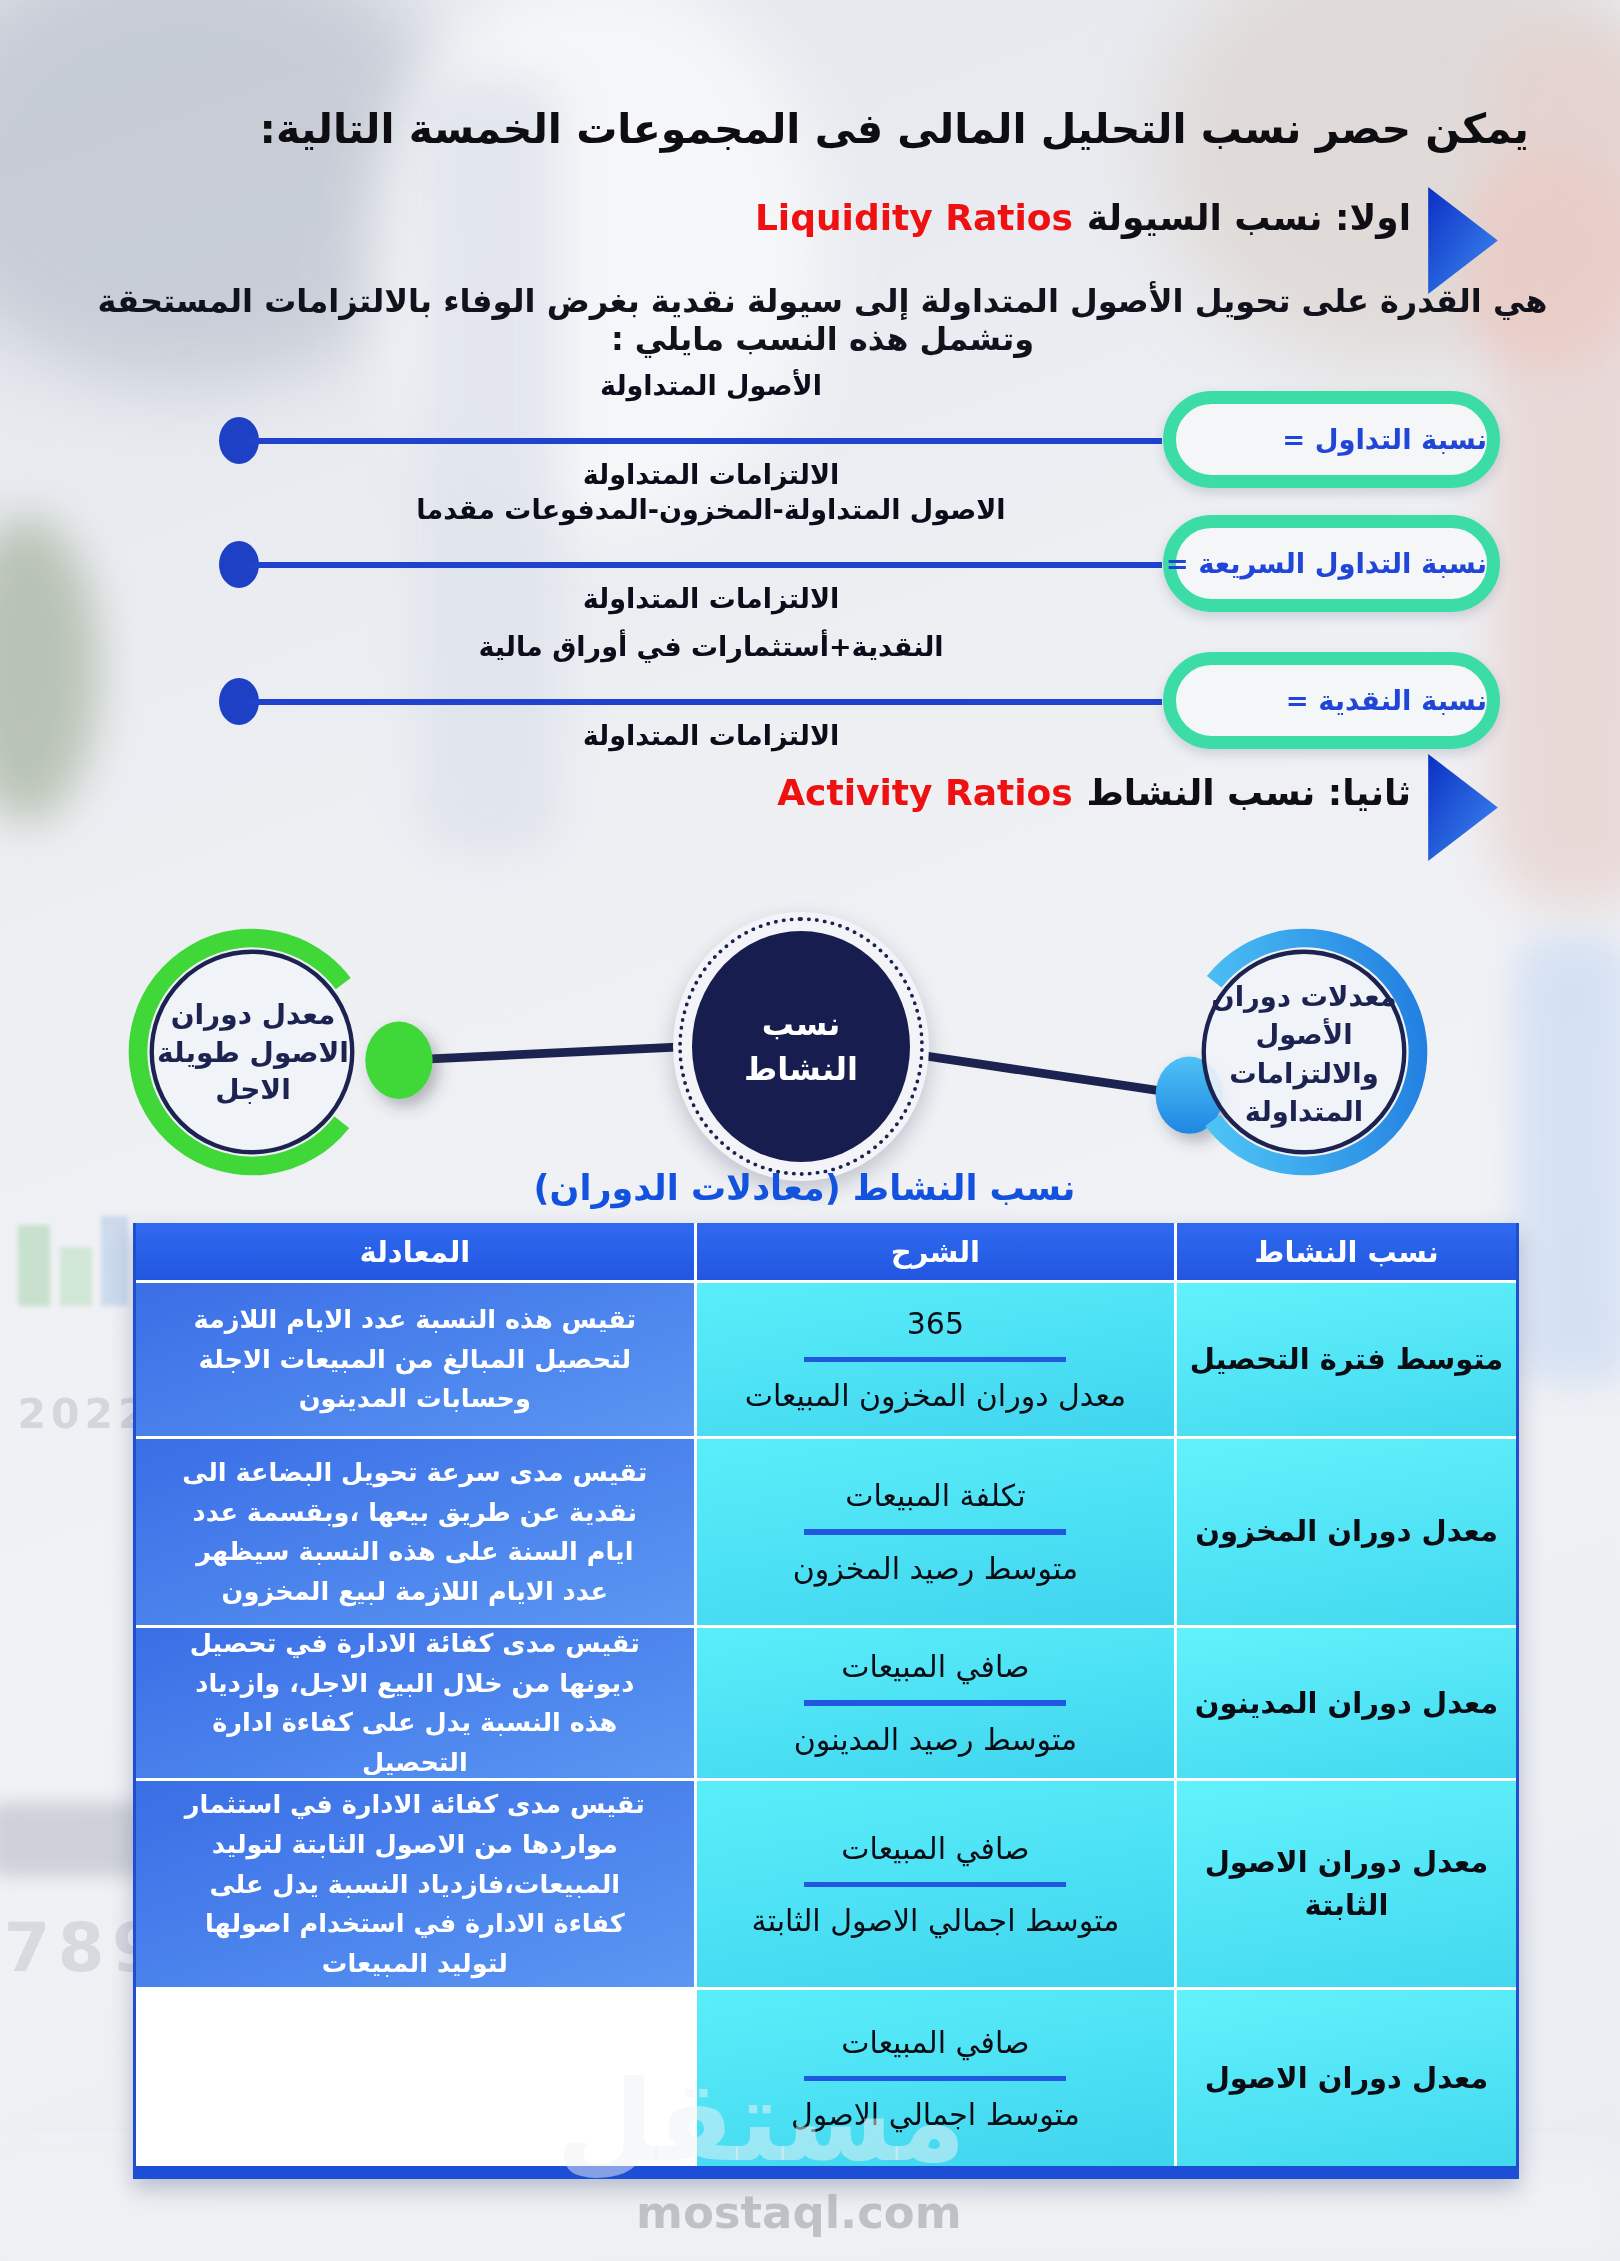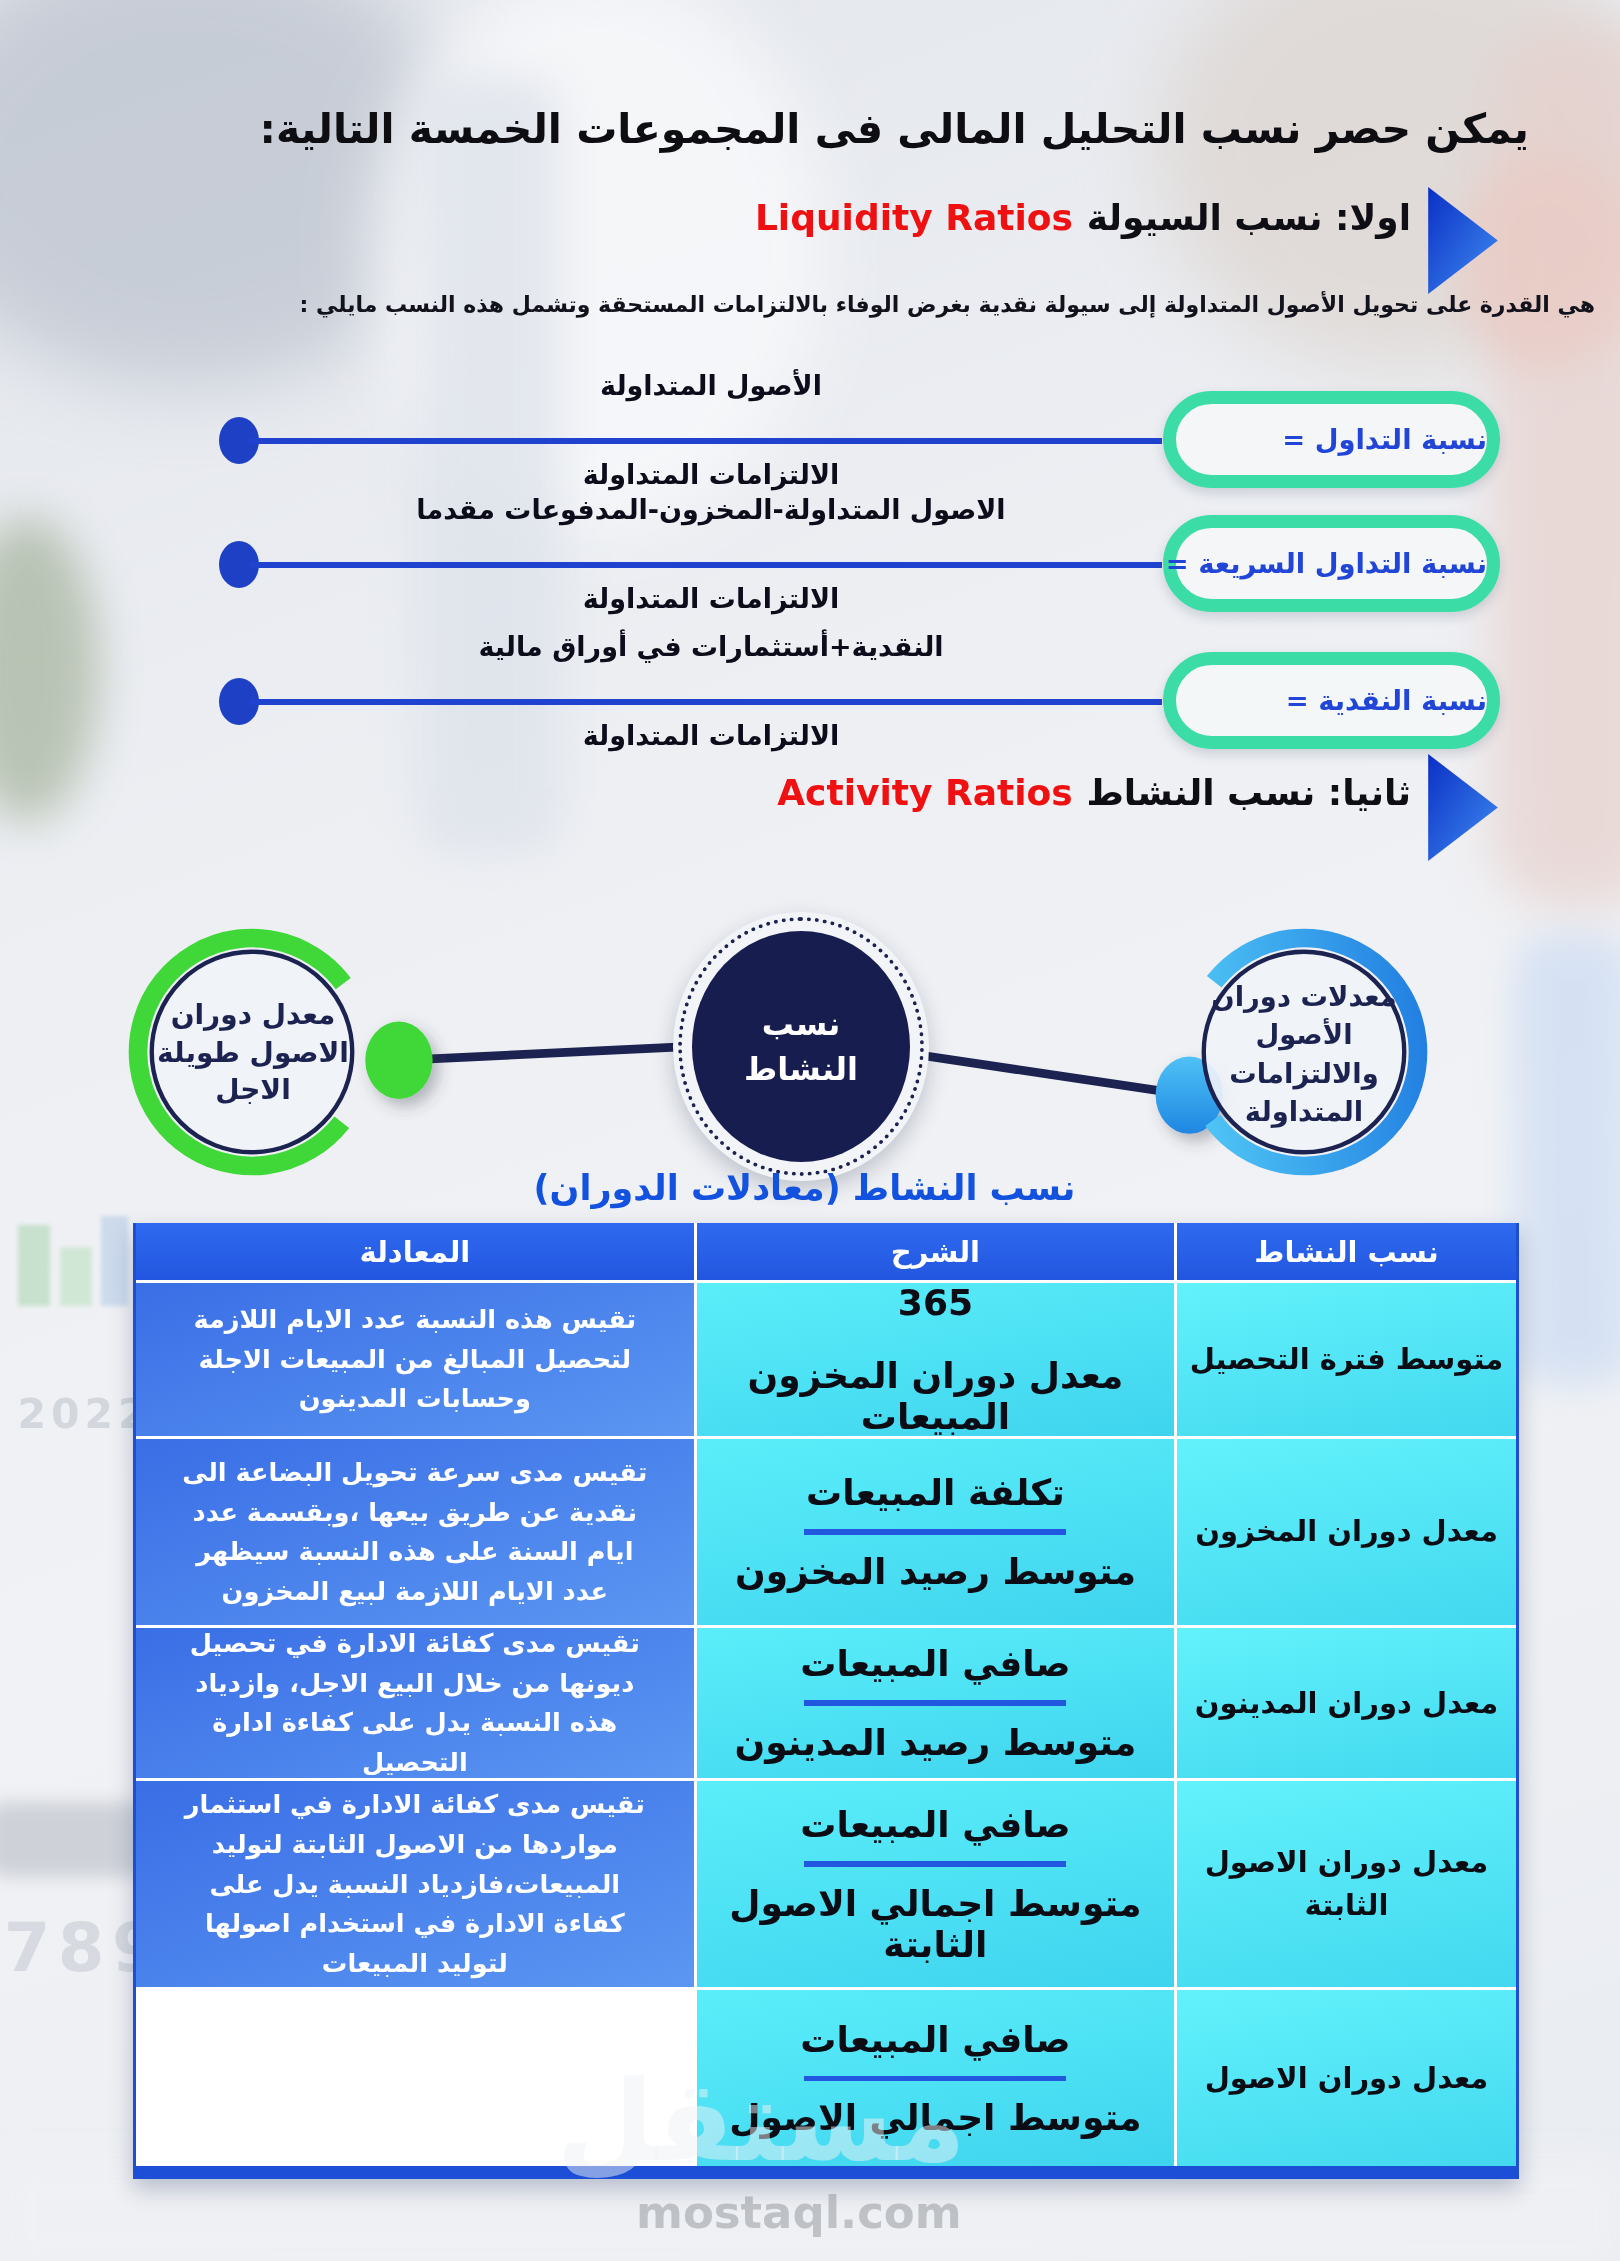--- a/index.html
+++ b/index.html
@@ -11,22 +11,22 @@
   .main-title{position:absolute;top:105px;right:91px;direction:rtl;
               font-size:41px;font-weight:800;color:#0d0d12;letter-spacing:-0.6px;}
   .sec-header{position:absolute;direction:rtl;display:flex;align-items:center;gap:13.7px;
               font-size:36px;font-weight:800;color:#0e0e14;white-space:nowrap;}
   .sec-header .en{color:#ef1111;direction:ltr;}
   .sec1{top:197px;right:209px;}
   .sec2{top:772px;right:209px;}
   .arrow{position:absolute;width:70px;height:107px;}
   .arrow1{left:1428px;top:187px;}
   .arrow2{left:1428px;top:754px;}
-  .desc{position:absolute;top:292px;right:25px;left:50px;direction:rtl;text-align:right;
-        font-size:22px;font-weight:600;color:#12121c;}
+  .desc{position:absolute;top:282px;right:25px;left:50px;direction:rtl;text-align:center;
+        font-size:32px;font-weight:600;color:#12121c;}
   
   .formula-row{position:absolute;left:0;width:1620px;height:125px;}
   .frow1{top:380px;} .frow2{top:504px;} .frow3{top:641px;padding-left:43px;}
   .fdot{position:absolute;left:219px;top:37px;width:40px;height:47px;border-radius:50%;
         background:#1e40c4;}
   .fline{position:absolute;left:249px;top:58px;width:913px;height:5.6px;background:#1f43cf;}
   .fnum,.fden{position:absolute;left:287px;width:848px;text-align:center;direction:rtl;
         font-size:27px;font-weight:700;color:#0c0c1a;white-space:nowrap;}
   .fnum{top:-10px;} .fden{top:79px;}
   .pill{position:absolute;left:1163px;top:11.2px;width:337px;height:97px;box-sizing:border-box;
@@ -60,21 +60,21 @@
         grid-template-columns:339px 477px 558px;
         grid-template-rows:57px 153px 186px 150px 206px 176px;}
   .th{background:linear-gradient(180deg,#2e6af0,#2356e0);color:#ffffff;
         display:flex;align-items:center;justify-content:center;
         font-size:29px;font-weight:800;direction:rtl;}
   .td{display:flex;flex-direction:column;align-items:center;justify-content:center;
         text-align:center;direction:rtl;box-sizing:border-box;}
   .td.ratio{background:linear-gradient(170deg,#62f2fc,#43d8ef);color:#0c0c14;
         font-size:29px;font-weight:700;line-height:1.5;padding:6.2px 12.5px;}
   .td.formula{background:linear-gradient(170deg,#5aeefa,#3fd4ee);color:#0c0c14;
-        font-size:36px;font-weight:700;}
+        font-size:30px;font-weight:400;}
   .fr-div{width:262px;height:5.6px;background:#2257e0;margin:16px 0;}
   .td.expl{background:linear-gradient(160deg,#3a6ee6,#5b97f2);color:#ffffff;
         font-size:25.6px;font-weight:600;line-height:1.55;padding:12.5px 34px;}
   .bottom-bar{height:12.5px;background:#1c4fd6;}
   
   .wm-name{position:absolute;left:617px;top:2056px;width:349px;text-align:center;direction:rtl;
         font-size:112px;font-weight:800;color:rgba(240,242,245,0.5);pointer-events:none;}
   .wm-domain{position:absolute;left:636px;top:2186px;width:312px;text-align:center;
         font-size:45px;font-weight:600;color:rgba(150,154,160,0.55);pointer-events:none;}
   .faint-year{position:absolute;left:17.5px;top:1390px;font-size:41px;font-weight:700;

